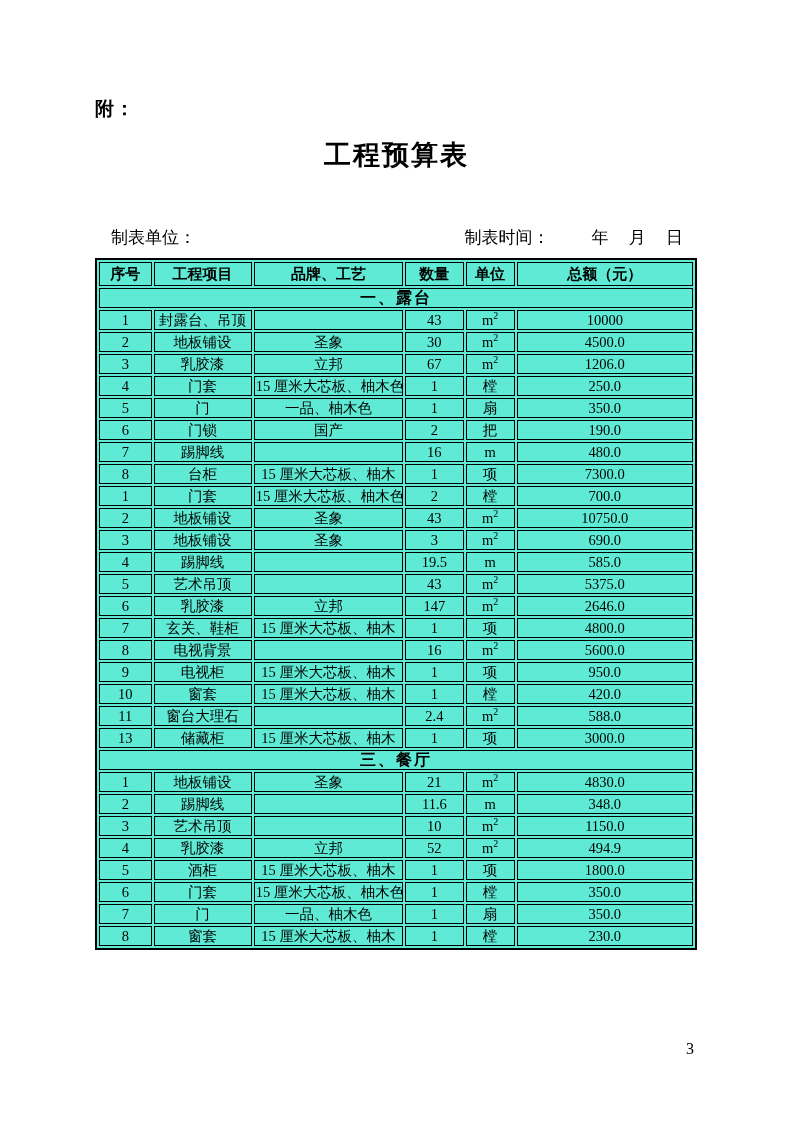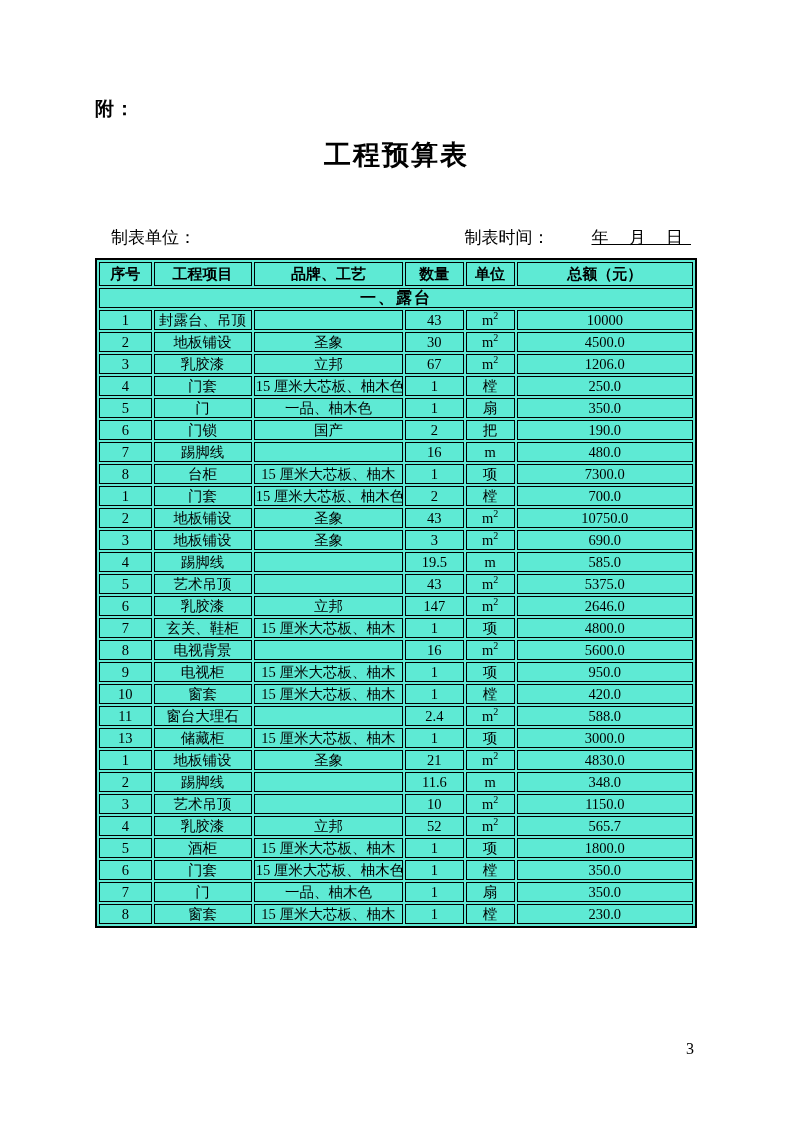--- a/index.html
+++ b/index.html
@@ -43,21 +43,20 @@
     top: 226px;
     width: 602px;
     display: flex;
     justify-content: space-between;
     font-size: 17px;
   }
   .meta-right { padding-right: 22px; }
   .time-value {
     margin-left: 42px;
     letter-spacing: 8px;
-    text-decoration: underline;
   }
   table.budget {
     position: absolute;
     left: 95px;
     top: 258px;
     width: 602px;
     border-collapse: separate;
     border-spacing: 2px;
     border: 2px solid #000000;
     background: #5eead4;
@@ -292,20 +291,23 @@
         </tr>
         <tr>
           <td>13</td>
           <td>储藏柜</td>
           <td>15 厘米大芯板、柚木</td>
           <td>1</td>
           <td>项</td>
           <td>3000.0</td>
         </tr>
         <tr>
+          <td colspan="6" class="section-cell">三、餐厅</td>
+        </tr>
+        <tr>
           <td>1</td>
           <td>地板铺设</td>
           <td>圣象</td>
           <td>21</td>
           <td>m<sup>2</sup></td>
           <td>4830.0</td>
         </tr>
         <tr>
           <td>2</td>
           <td>踢脚线</td>
@@ -321,21 +323,21 @@
           <td>10</td>
           <td>m<sup>2</sup></td>
           <td>1150.0</td>
         </tr>
         <tr>
           <td>4</td>
           <td>乳胶漆</td>
           <td>立邦</td>
           <td>52</td>
           <td>m<sup>2</sup></td>
-          <td>565.7</td>
+          <td>494.9</td>
         </tr>
         <tr>
           <td>5</td>
           <td>酒柜</td>
           <td>15 厘米大芯板、柚木</td>
           <td>1</td>
           <td>项</td>
           <td>1800.0</td>
         </tr>
         <tr>

